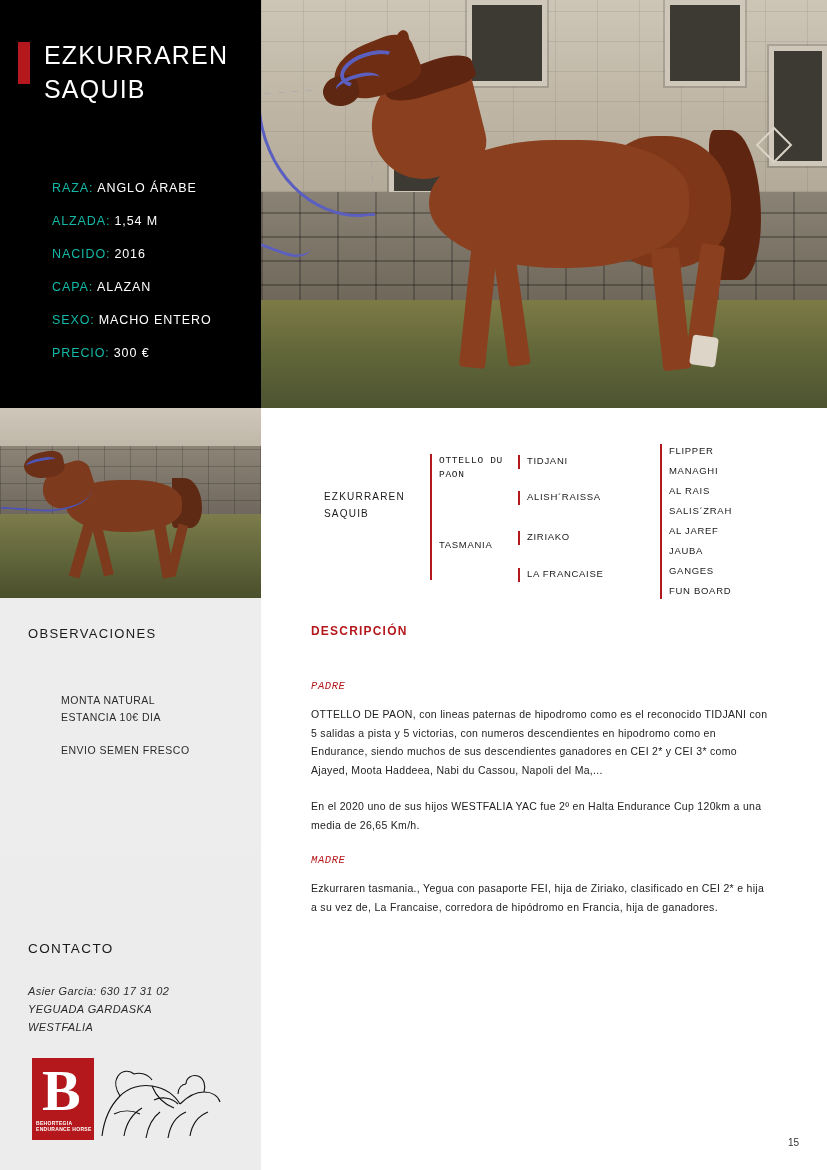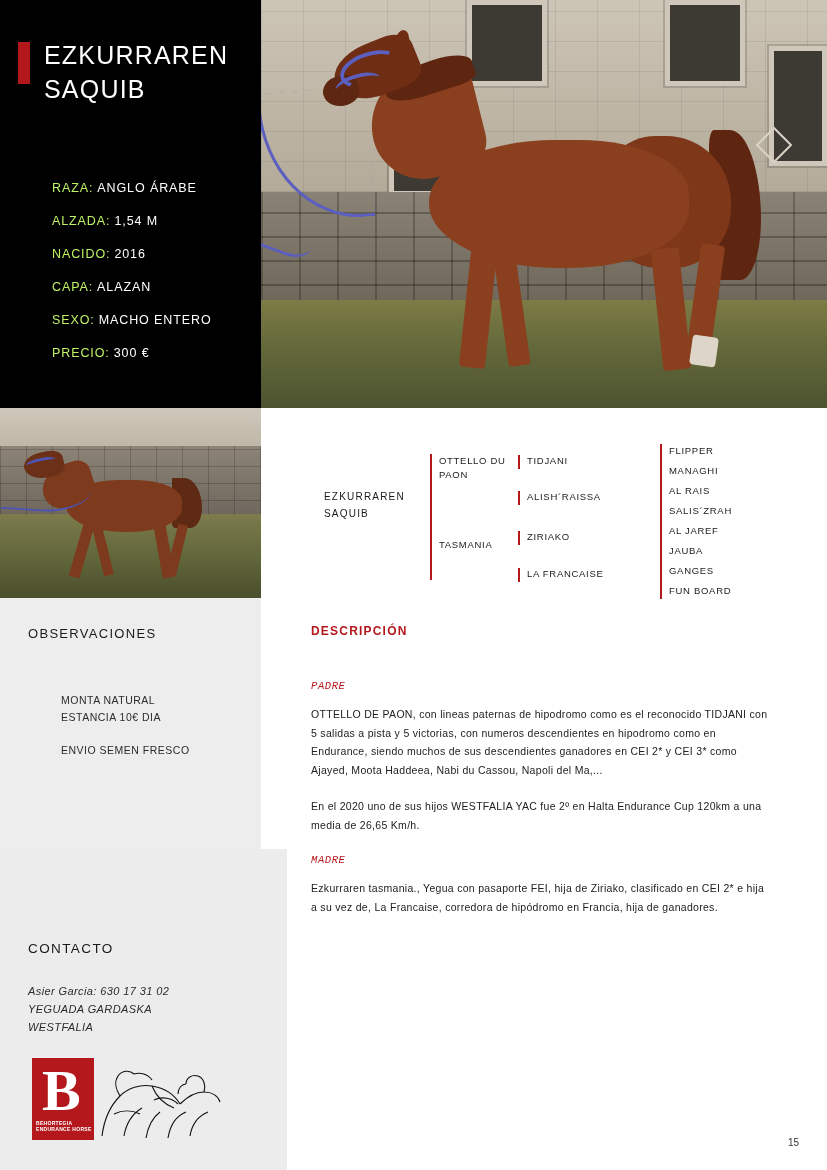--- a/index.html
+++ b/index.html
@@ -46,21 +46,21 @@
     left: 52px; top: 172px;
     width: 205px;
   }
   .spec-row {
     font-size: 12.5px;
     letter-spacing: 0.9px;
     line-height: 33px;
     color: #e9e9e9;
     white-space: nowrap;
   }
-  .spec-row .k { color: #bef264; }
+  .spec-row .k { color: #14b8a6; }
   .spec-row .v { color: #ffffff; margin-left: 4px; }
 
   
   .left-photo {
     position: absolute;
     left: 0; top: 408px;
     width: 261px; height: 190px;
     overflow: hidden;
     background: #6b6257;
   }
@@ -131,21 +131,21 @@
   }
   .obs-body {
     position: absolute; left: 26px; top: 94px; width: 210px;
     font-size: 10.5px; letter-spacing: 0.5px; line-height: 17px; color: #2b2b2b;
   }
   .obs-body p { margin-bottom: 16px; margin-left: 35px; }
 
   .left-contact {
     position: absolute;
     left: 0; top: 849px;
-    width: 287px; height: 321px;
+    width: 261px; height: 321px;
     background: #ececec;
   }
   .contact-title {
     position: absolute; left: 28px; top: 92px;
     font-size: 13.5px; letter-spacing: 1.4px; color: #1a1a1a;
   }
   .contact-body {
     position: absolute; left: 28px; top: 133px; width: 215px;
     font-size: 11px; line-height: 18px; letter-spacing: 0.4px;
     font-style: italic; color: #2b2b2b;
@@ -466,21 +466,21 @@
   </div>
 
   <div class="pedigree">
 
     <div class="ped-col ped-c0">
       <div class="c0-name">EZKURRAREN SAQUIB</div>
     </div>
 
     <div class="ped-col ped-c1">
       <div class="ped-bracket" style="top:24px; height:126px;"></div>
-      <div class="ped-item" style="top:24px; width:86px;">OTTELLO DU PAON</div>
+      <div class="ped-item" style="top:24px; width:86px;font-family:Liberation Mono, monospace;">OTTELLO DU PAON</div>
       <div class="ped-item" style="top:108px; width:86px;">TASMANIA</div>
     </div>
 
     <div class="ped-col ped-c2">
       <div class="ped-item" style="top:24px;">TIDJANI</div>
       <div class="ped-item" style="top:60px;">ALISH´RAISSA</div>
       <div class="ped-item" style="top:100px;">ZIRIAKO</div>
       <div class="ped-item" style="top:137px;">LA FRANCAISE</div>
     </div>
 

